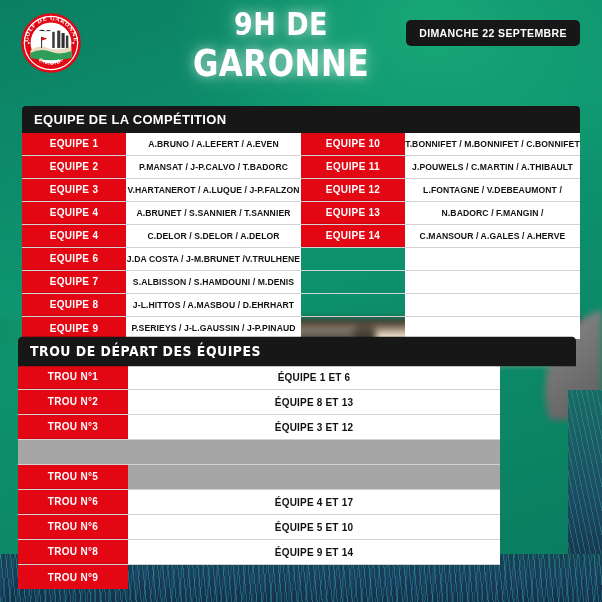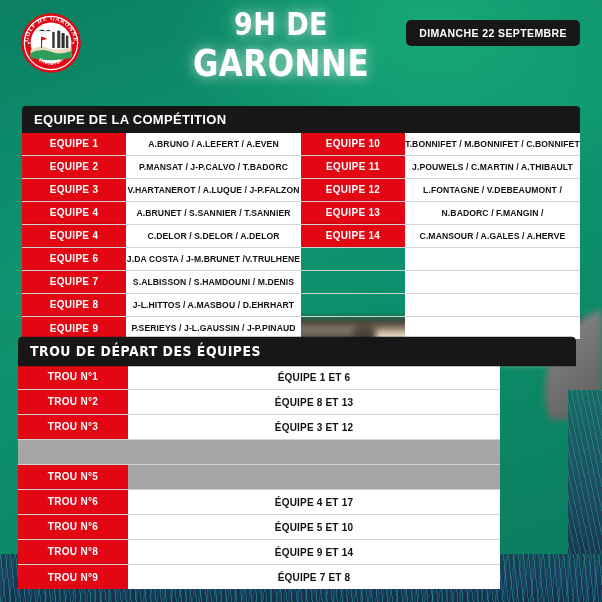--- a/index.html
+++ b/index.html
@@ -431,18 +431,17 @@
         <div class="hrow">
           <div class="hcell-label">TROU N°6</div>
           <div class="hcell-value">ÉQUIPE 5 ET 10</div>
         </div>
         <div class="hrow">
           <div class="hcell-label">TROU N°8</div>
           <div class="hcell-value">ÉQUIPE 9 ET 14</div>
         </div>
         <div class="hrow">
           <div class="hcell-label">TROU N°9</div>
-          <div class="hcell-value">ÉQUIPE 7 ET 8</div>
         </div>
       </div>
   </div>
 
 </div>
 
 </body></html>

